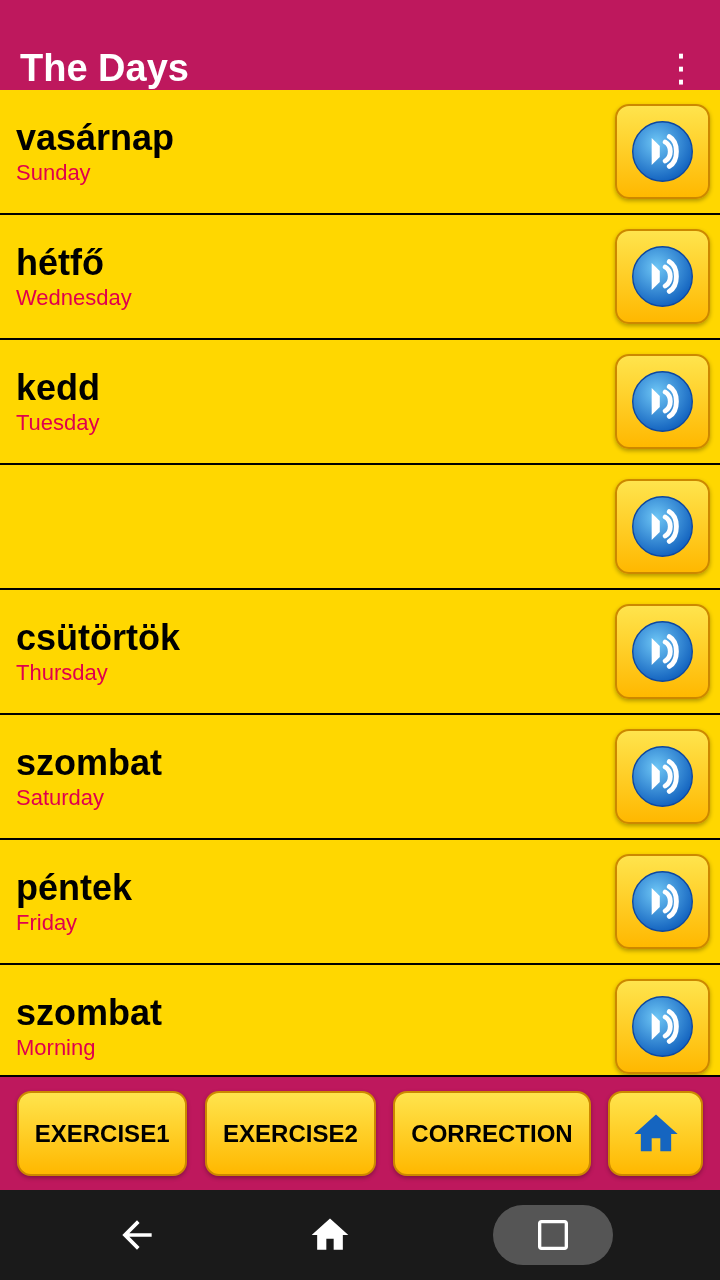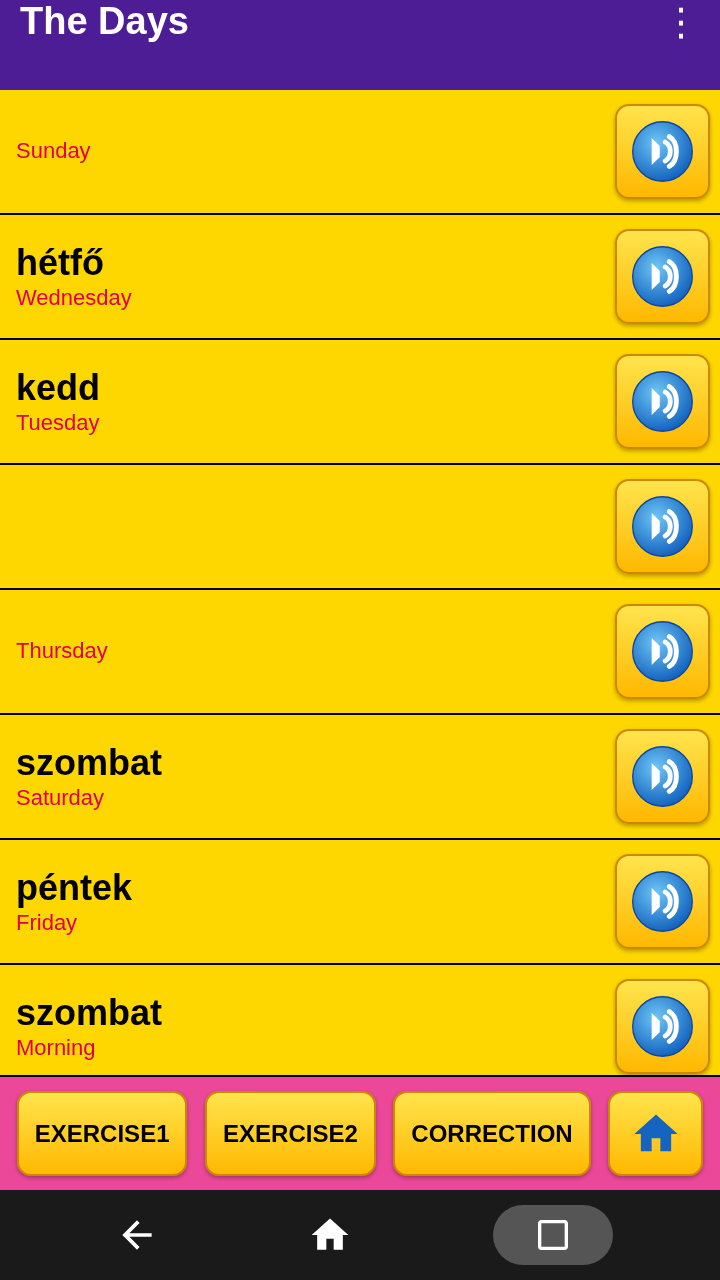--- a/index.html
+++ b/index.html
@@ -9,24 +9,24 @@
       height: 1280px;
       background: #000;
       font-family: Arial, sans-serif;
       overflow: hidden;
       display: flex;
       flex-direction: column;
     }
 
     
     #top-bar {
-      background: #4c1d95;
+      background: #be185d;
       height: 90px;
       display: flex;
-      align-items: flex-start;
+      align-items: flex-end;
       justify-content: space-between;
       padding: 0 20px;
       flex-shrink: 0;
     }
 
     
     #day-list {
       flex: 1;
       background: #FFD700;
       overflow-y: auto;
@@ -74,21 +74,21 @@
       box-shadow: 0 2px 4px rgba(0,0,0,0.3);
     }
 
     .sound-btn svg {
       width: 65px;
       height: 65px;
     }
 
     
     #bottom-buttons {
-      background: #ec4899;
+      background: #be185d;
       height: 115px;
       display: flex;
       align-items: center;
       justify-content: space-around;
       padding: 10px 8px;
       flex-shrink: 0;
       border-top: 2px solid #000;
     }
 
     .action-btn {
@@ -170,20 +170,21 @@
 
 <div id="top-bar">
   <span id="app-title" style="color:#fff; font-size:38px; font-weight:bold;">The Days</span>
   <span style="color:#fff; font-size:38px; cursor:pointer;">⋮</span>
 </div>
 
 <div id="day-list">
 
 <div class="day-item">
       <div class="day-text">
+        <span class="day-hungarian">vasárnap</span>
         <span class="day-english">Sunday</span>
       </div>
       <div class="sound-btn">
       <svg viewBox="0 0 24 24">
         <defs>
           <radialGradient id="bg0" cx="40%" cy="35%" r="65%">
             <stop offset="0%" stop-color="#6ec6f5"></stop>
             <stop offset="100%" stop-color="#1565C0"></stop>
           </radialGradient>
         </defs>
@@ -247,20 +248,21 @@
         </defs>
         <circle cx="12" cy="12" r="11" fill="url(#bg3)" stroke="#0d47a1" stroke-width="0.5"></circle>
         <polygon points="8,7 8,17 11,14 11,10" fill="white"></polygon>
         <path d="M13 8.5 C15.5 10 15.5 14 13 15.5" stroke="white" stroke-width="1.8" fill="none" stroke-linecap="round"></path>
         <path d="M14.5 6.5 C18 8.5 18 15.5 14.5 17.5" stroke="white" stroke-width="1.8" fill="none" stroke-linecap="round"></path>
       </svg>
       </div>
     </div>
     <div class="day-item">
       <div class="day-text">
+        <span class="day-hungarian">csütörtök</span>
         <span class="day-english">Thursday</span>
       </div>
       <div class="sound-btn">
       <svg viewBox="0 0 24 24">
         <defs>
           <radialGradient id="bg4" cx="40%" cy="35%" r="65%">
             <stop offset="0%" stop-color="#6ec6f5"></stop>
             <stop offset="100%" stop-color="#1565C0"></stop>
           </radialGradient>
         </defs>

